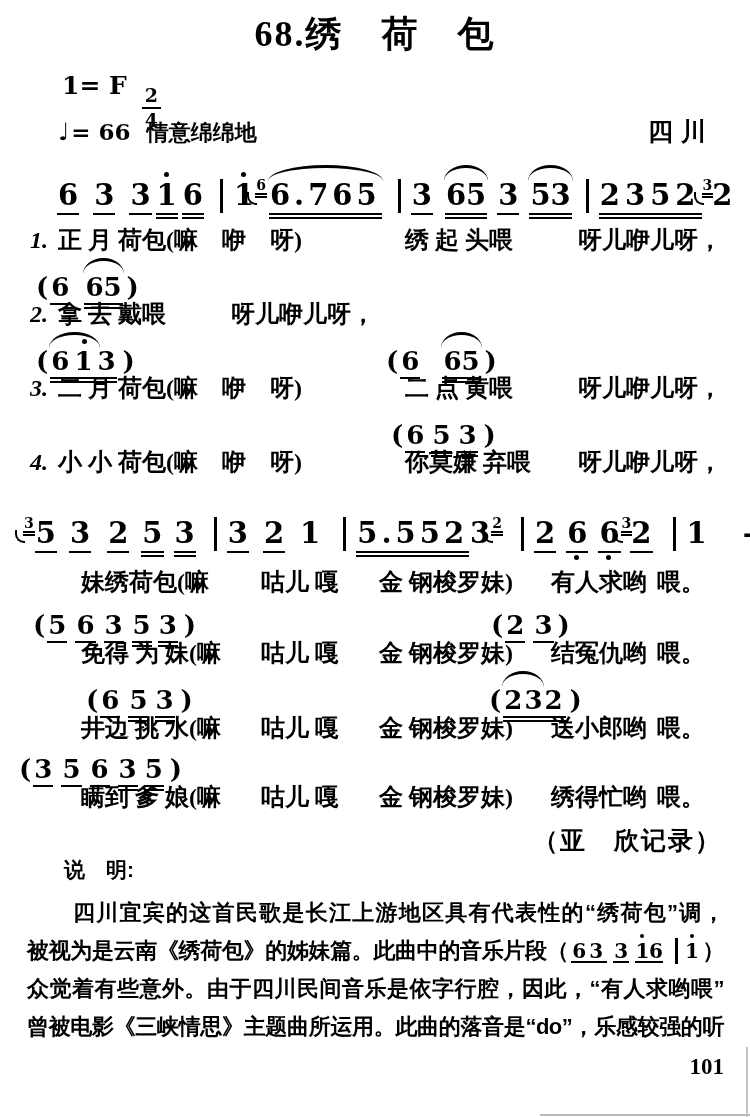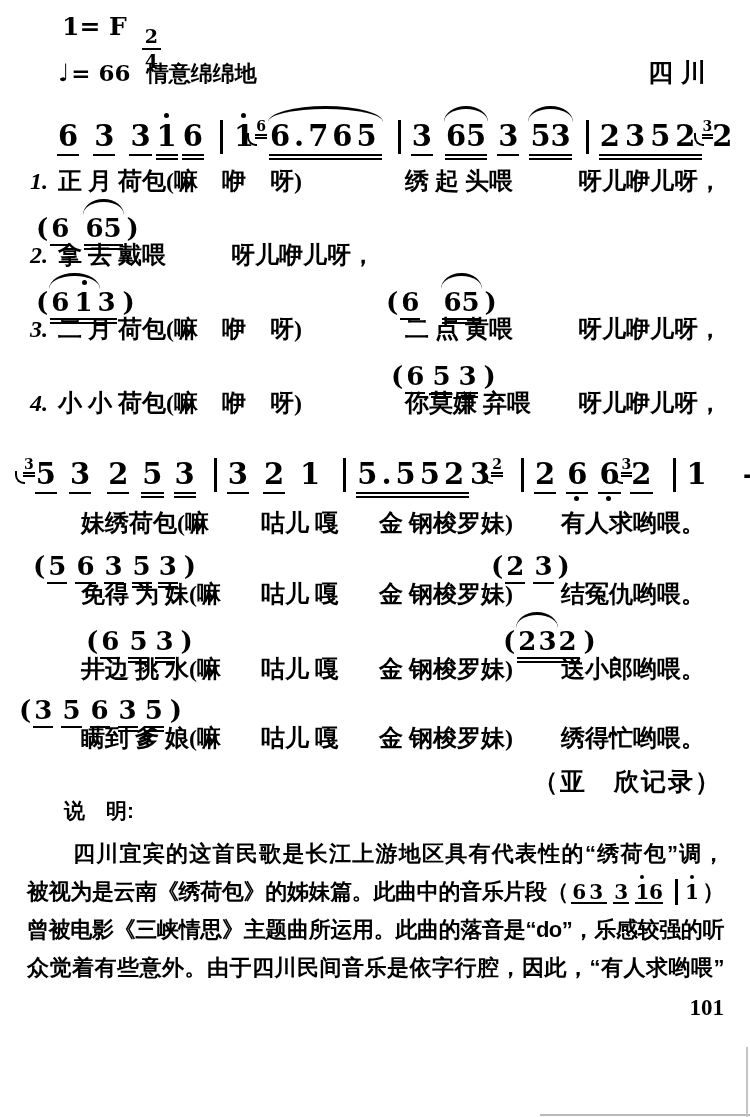--- a/index.html
+++ b/index.html
@@ -47,21 +47,21 @@
   .vrow{display:flex;align-items:baseline;padding-left:30px;font-size:24px;font-weight:700;height:33px;}
   .vnum{width:28px;font-style:italic;font-weight:700;}
   .vA{width:347px;}
   .vB{width:173px;}
   .altrow{position:relative;height:41px;}
   .altrow .ag{position:absolute;top:16px;font-size:26px;}
   .altrow .ag .cell{font-size:26px;}
 
   
   .lrow{display:flex;align-items:baseline;padding-left:41px;font-size:24px;font-weight:700;height:33px;}
-  .lA{width:180px;margin-left:40px;}.lB{width:118px;}.lC{width:172px;}.lD{width:106px;text-align:right;}
+  .lA{width:180px;margin-left:40px;}.lB{width:118px;}.lC{width:172px;}.lD{width:106px;}
 
   .attribution{text-align:right;padding-right:28px;font-size:25px;font-weight:600;margin-top:10px;letter-spacing:2px;height:32px;}
 
   
   .noteshead{margin:0 0 0 64px;font-size:21px;font-weight:700;
              font-family:"Liberation Sans","DejaVu Sans",sans-serif;height:32px;}
   .para{margin:6px 26px 0 27px;width:697px;font-family:"Liberation Sans","DejaVu Sans",sans-serif;
         font-weight:700;font-size:22px;line-height:38px;letter-spacing:-0.5px;}
   .para .pline{text-align:justify;text-align-last:justify;}
   .para .pline.first{text-indent:46px;}
@@ -75,20 +75,21 @@
   
   .pagenum{margin-top:8px;text-align:right;padding-right:26px;font-size:23px;font-weight:600;height:28px;}
   .footrule{position:absolute;left:540px;right:0;bottom:1px;height:2px;background:#b9b9b9;}
   .edgeline{position:absolute;right:2px;bottom:0;width:2px;height:70px;background:#c4c4c4;}
 </style>
 </head>
 <body>
 
 <div class="page">
 
+  <div class="title">68.绣　荷　包</div>
 
   <div class="keyrow">
     <span>1= </span><span class="tonic">F</span><span class="frac">
         <span class="num">2</span>
         <span class="den">4</span>
       </span>
   </div>
 
   <div class="temporow">
     <span class="notesym">♩</span>
@@ -151,21 +152,21 @@
     </div>
     <div class="lrow">
       <span class="lA">免得 为 妹(嘛</span>
       <span class="lB">咕儿 嘎</span>
       <span class="lC">金 钢梭罗妹)</span>
       <span class="lD">结冤仇哟</span>
       <span class="lE">喂。</span>
     </div>
     <div class="altrow" style="height:42px">
       <span class="music ag" style="left:83px"><span class="cell pp"><span class="txt">(</span></span><span class="cell n" style="margin-right: 10px;"><span class="txt">6</span><i class="ul" style="bottom: 5px;"></i></span><span class="cell n" style="margin-right: 8px;"><span class="txt">5</span><i class="ul" style="bottom: 5px;"></i><i class="ul" style="bottom: 1px;"></i></span><span class="cell n" style="margin-right: 4px;"><span class="txt">3</span><i class="ul" style="bottom: 5px;"></i><i class="ul" style="bottom: 1px;"></i></span><span class="cell pp"><span class="txt">)</span></span></span>
-      <span class="music ag" style="left:500px"><span class="cell pp"><span class="txt">(</span></span><span class="cell n" style="margin-right: 2px;"><span class="txt" style="letter-spacing: 2px;">232</span><i class="ul" style="bottom: 5px;"></i><i class="ul" style="bottom: 1px;"></i><i class="tie half"></i></span><span class="cell pp"><span class="txt">)</span></span></span>
+      <span class="music ag" style="left:486px"><span class="cell pp"><span class="txt">(</span></span><span class="cell n" style="margin-right: 2px;"><span class="txt" style="letter-spacing: 2px;">232</span><i class="ul" style="bottom: 5px;"></i><i class="ul" style="bottom: 1px;"></i><i class="tie half"></i></span><span class="cell pp"><span class="txt">)</span></span></span>
     </div>
     <div class="lrow">
       <span class="lA">井边 挑 水(嘛</span>
       <span class="lB">咕儿 嘎</span>
       <span class="lC">金 钢梭罗妹)</span>
       <span class="lD">送小郎哟</span>
       <span class="lE">喂。</span>
     </div>
     <div class="altrow" style="height:36px">
       <span class="music ag" style="left:16px;top:10px"><span class="cell pp"><span class="txt">(</span></span><span class="cell n" style="margin-right: 10px;"><span class="txt">3</span><i class="ul" style="bottom: 5px;"></i></span><span class="cell n" style="margin-right: 10px;"><span class="txt">5</span><i class="ul" style="bottom: 5px;"></i></span><span class="cell n" style="margin-right: 10px;"><span class="txt">6</span><i class="ul" style="bottom: 5px;"></i></span><span class="cell n" style="margin-right: 8px;"><span class="txt">3</span><i class="ul" style="bottom: 5px;"></i><i class="ul" style="bottom: 1px;"></i></span><span class="cell n" style="margin-right: 4px;"><span class="txt">5</span><i class="ul" style="bottom: 5px;"></i><i class="ul" style="bottom: 1px;"></i></span><span class="cell pp"><span class="txt">)</span></span></span>
@@ -179,22 +180,22 @@
     </div>
   </div>
 
   <div class="attribution">（亚　欣记录）</div>
 
   <div class="noteshead">说　明:</div>
 
   <div class="para">
     <div class="pline first">四川宜宾的这首民歌是长江上游地区具有代表性的“绣荷包”调，</div>
     <div class="pline"><span>被视为是云南《绣荷包》的姊妹篇。此曲中的音乐片段（</span><span class="music inline-music"><span class="cell n" style="margin-right: 8px;"><span class="txt" style="letter-spacing: 3px;">63</span><i class="ul" style="bottom: 5px;"></i></span><span class="cell n" style="margin-right: 8px;"><span class="txt">3</span><i class="ul" style="bottom: 5px;"></i></span><span class="cell n" style="margin-right: 6px;"><span class="txt">16</span><i class="ul" style="bottom: 5px;"></i><i class="hd" style="left: 25%;"></i></span><span class="cell bar"></span><span class="cell n" style="margin-right: 0px;"><span class="txt">1</span><i class="hd"></i></span></span><span>）</span></div>
+    <div class="pline">众觉着有些意外。由于四川民间音乐是依字行腔，因此，“有人求哟喂”</div>
     <div class="pline">曾被电影《三峡情思》主题曲所运用。此曲的落音是“do”，乐感较强的听</div>
-    <div class="pline">众觉着有些意外。由于四川民间音乐是依字行腔，因此，“有人求哟喂”</div>
   </div>
 
   <div class="pagenum">101</div>
 
   <div class="footrule"></div>
   <div class="edgeline"></div>
 
 </div>
 
 </body></html>

